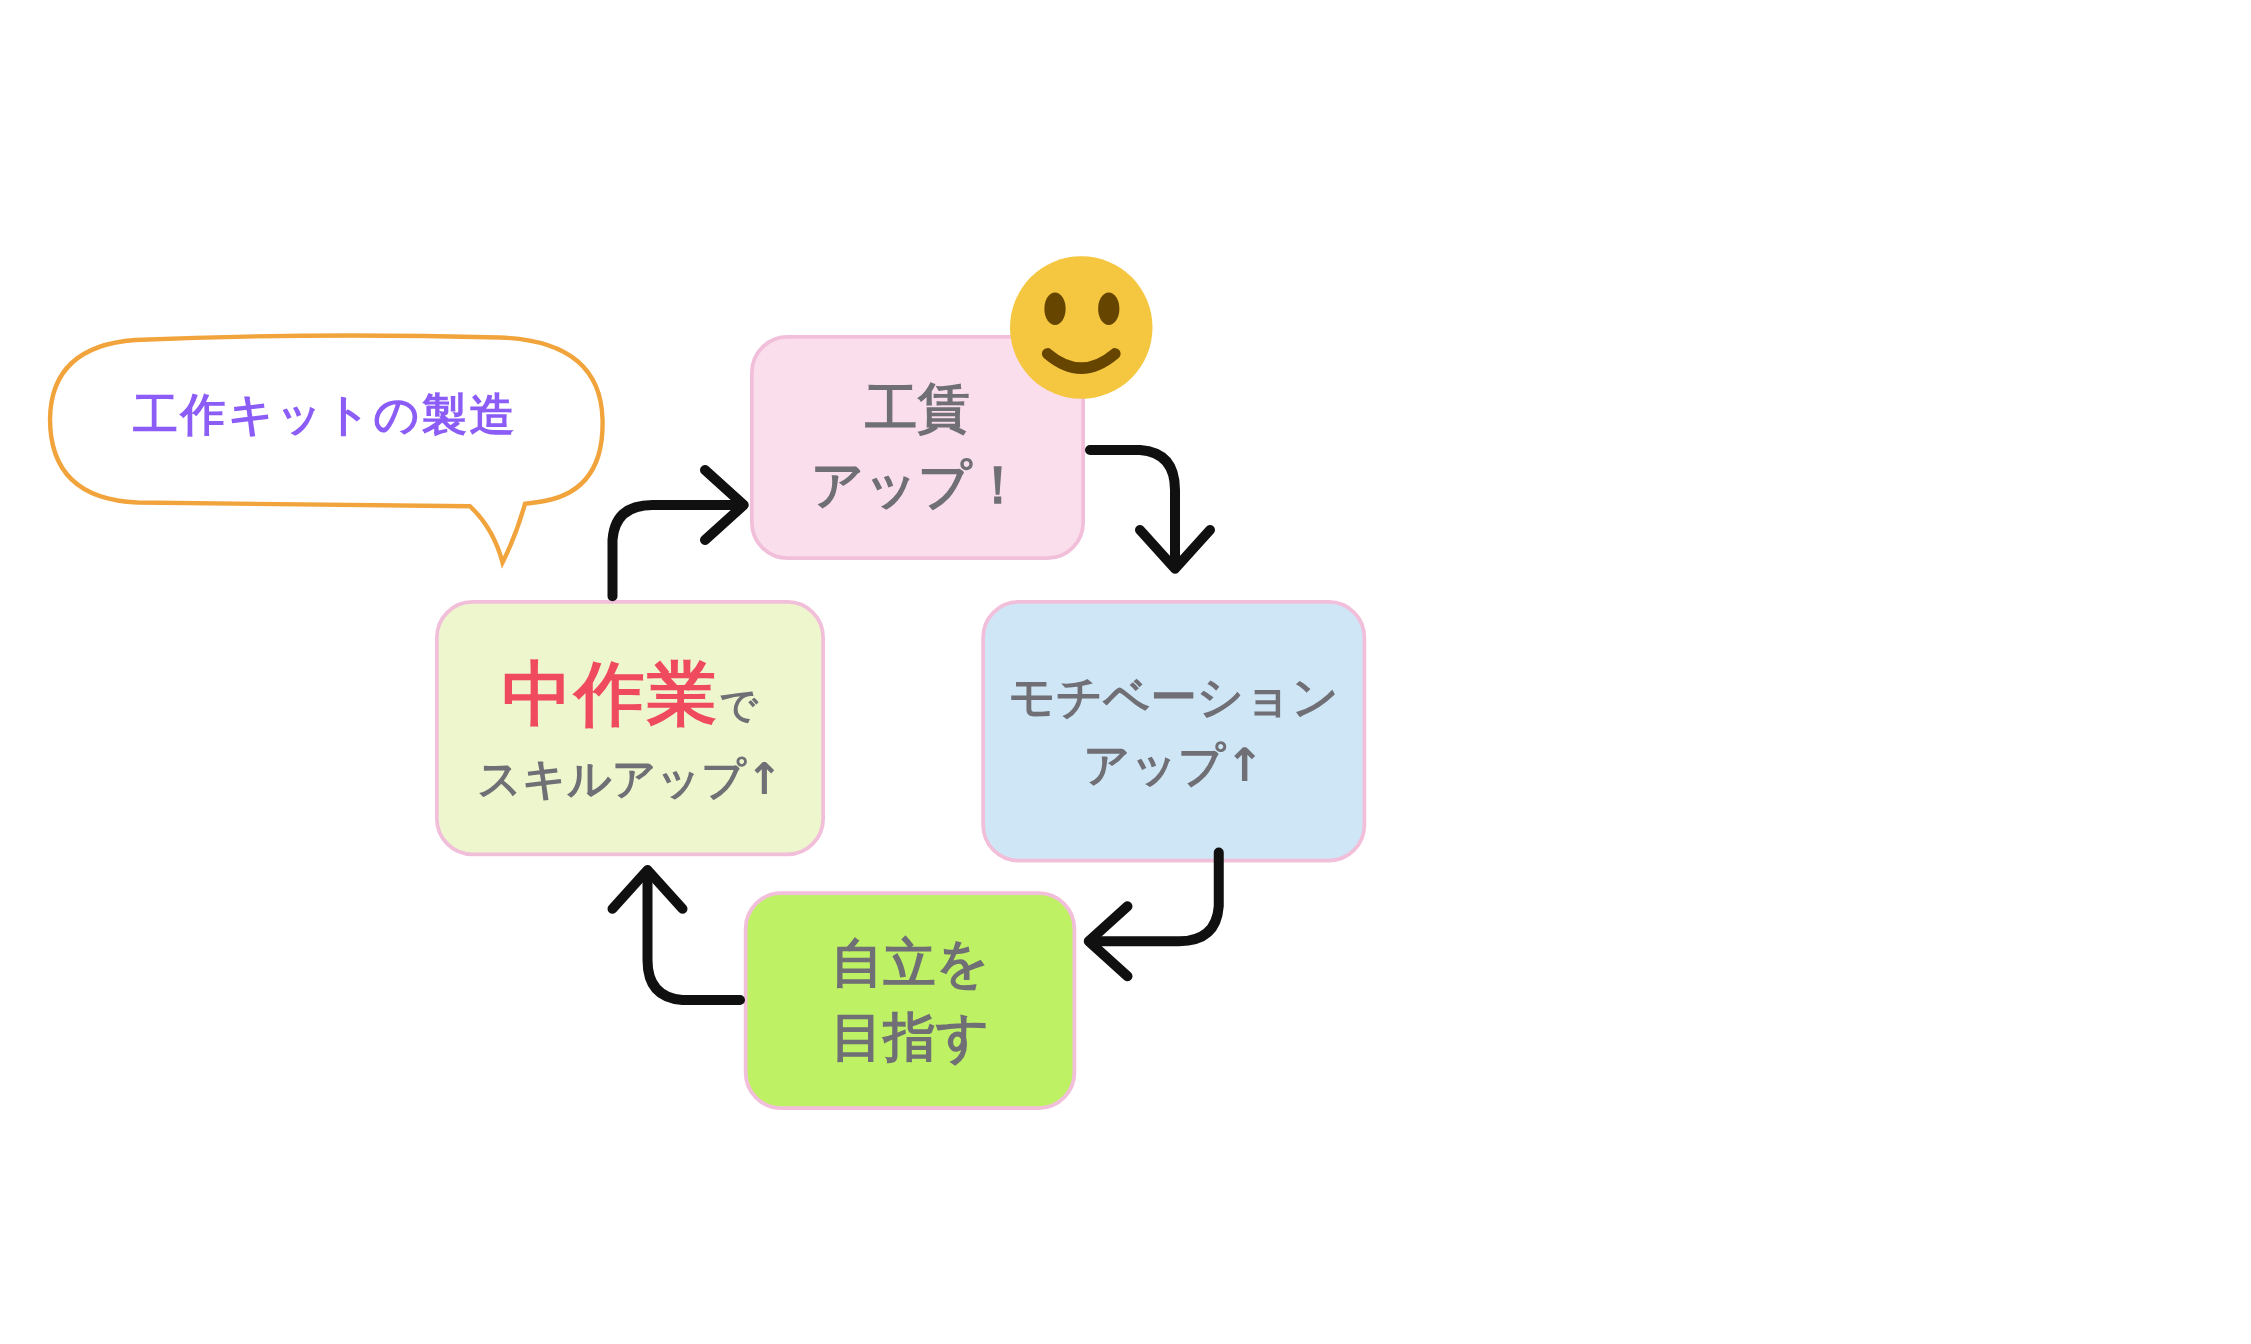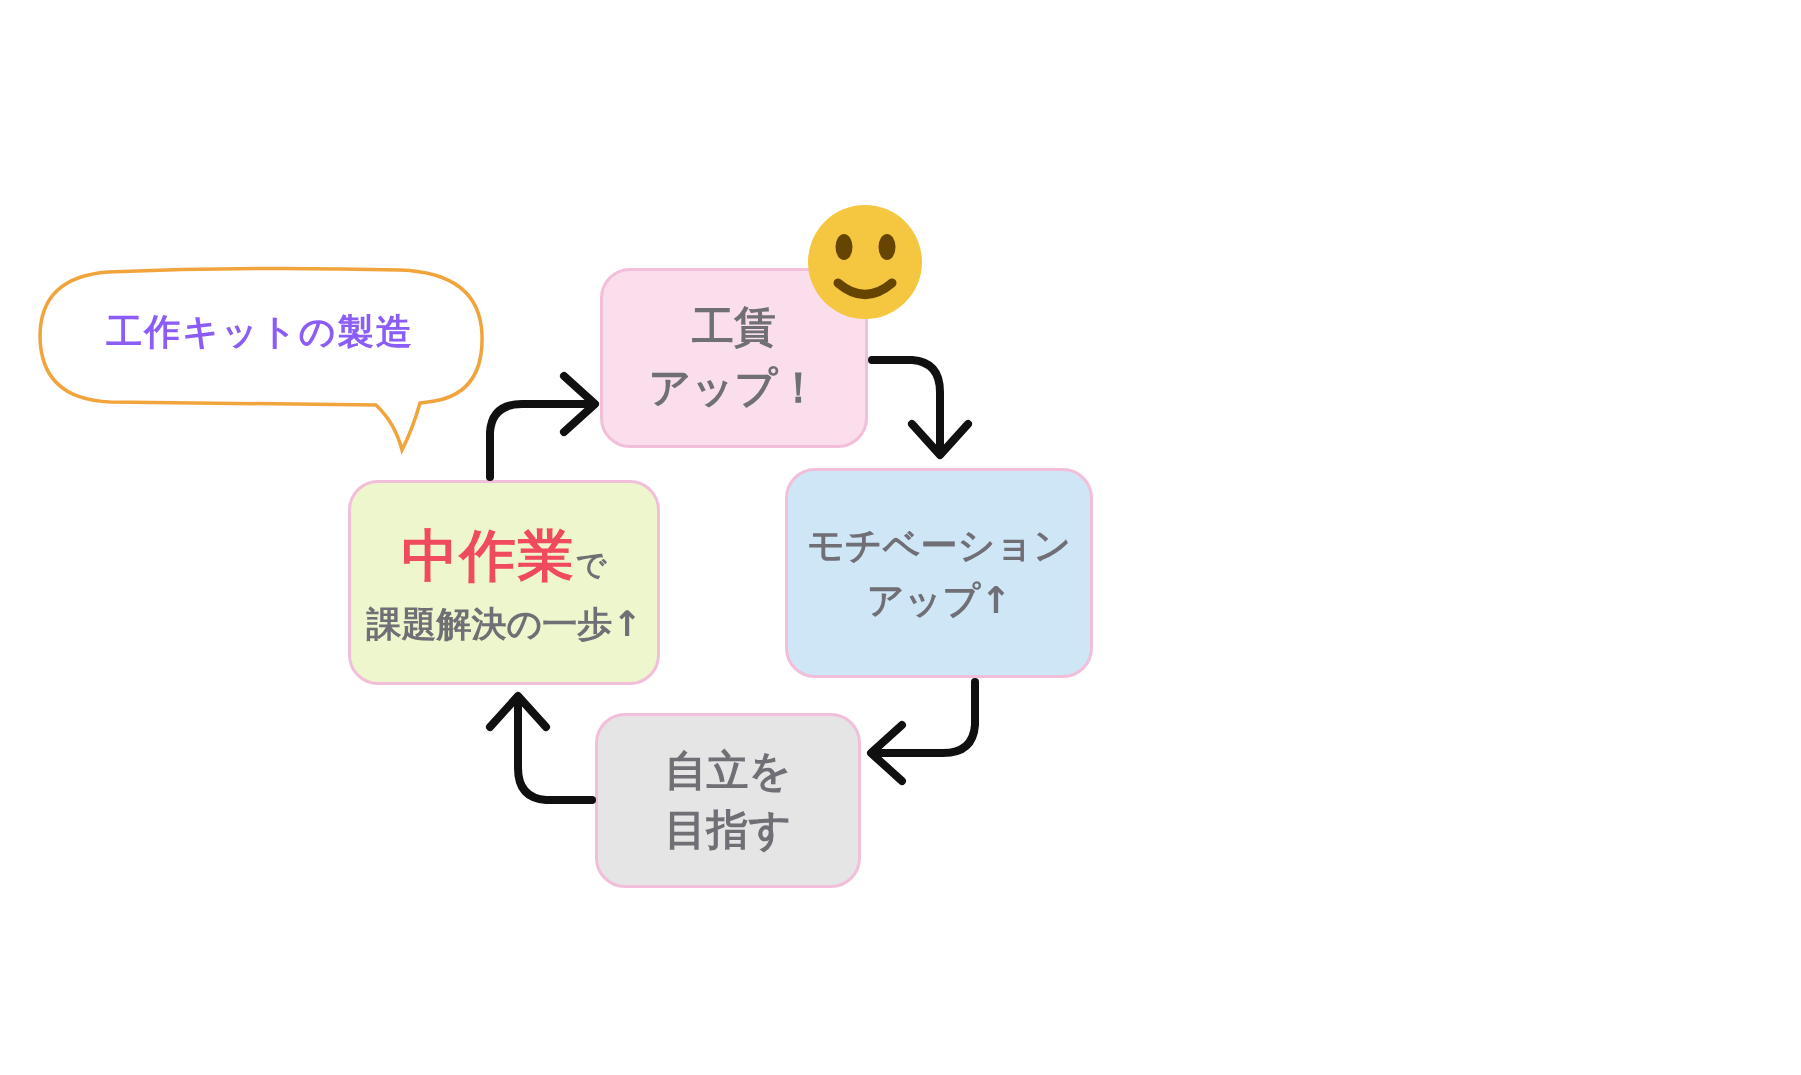--- a/index.html
+++ b/index.html
@@ -21,22 +21,22 @@
   }
 
   .box{
     position:absolute;border-radius:30px;border:3px solid #F2BFDA;
     display:flex;flex-direction:column;align-items:center;justify-content:center;
     text-align:left;font-weight:bold;color:#6f6f75;box-sizing:border-box;
   }
   .box .ln{display:block;}
 
   .box-wage{left:600px;top:268px;width:268px;height:180px;background:#FADEEC;font-size:42px;line-height:1.45;}
-  .box-motivation{left:785px;top:468px;width:308px;height:210px;background:#CFE6F7;font-size:37px;line-height:1.5;}
-  .box-independence{left:595px;top:713px;width:266px;height:175px;background:#e5e5e5;font-size:42px;line-height:1.4;}
+  .box-motivation{left:785px;top:480px;width:308px;height:210px;background:#CFE6F7;font-size:37px;line-height:1.5;}
+  .box-independence{left:595px;top:713px;width:266px;height:175px;background:#bef264;font-size:42px;line-height:1.4;}
   .box-skill{left:348px;top:480px;width:312px;height:205px;background:#EDF6CC;font-size:35px;line-height:1.5;}
 
   .skill-highlight{color:#F04A5E;font-size:56px;font-weight:bold;letter-spacing:2px;}
   .skill-suffix{color:#6f6f75;font-size:30px;font-weight:bold;}
 
   .arrow{stroke:#101010;stroke-width:8;fill:none;stroke-linecap:round;stroke-linejoin:round;}
   .bubble-shape{fill:#ffffff;stroke:#F2A43C;stroke-width:3.5;}
   .smiley-body{fill:#F5C63F;}
   .smiley-feature{fill:#664500;}
   .smiley-smile{stroke:#664500;stroke-width:9;fill:none;stroke-linecap:round;}
@@ -73,21 +73,21 @@
 
   <div class="box box-independence">
     <span class="ln">自立を</span>
     <span class="ln">目指す</span>
   </div>
 
   <div class="box box-skill">
     <span class="ln">
       <span class="skill-highlight">中作業</span><span class="skill-suffix">で</span>
     </span>
-    <span class="ln">課題解決の一歩↑</span>
+    <span class="ln">スキルアップ↑</span>
   </div>
 
   <svg class="svg-layer" viewBox="0 0 1801 1075">
 
     <path class="arrow" d="M 872 360 L 912 360 Q 940 362 940 392 L 940 448"></path>
     <path class="arrow" d="M 912 424 L 940 455 L 968 424"></path>
 
     <path class="arrow" d="M 975 682 L 975 725 Q 973 753 943 753 L 880 753"></path>
     <path class="arrow" d="M 902 725 L 871 753 L 902 781"></path>
 

